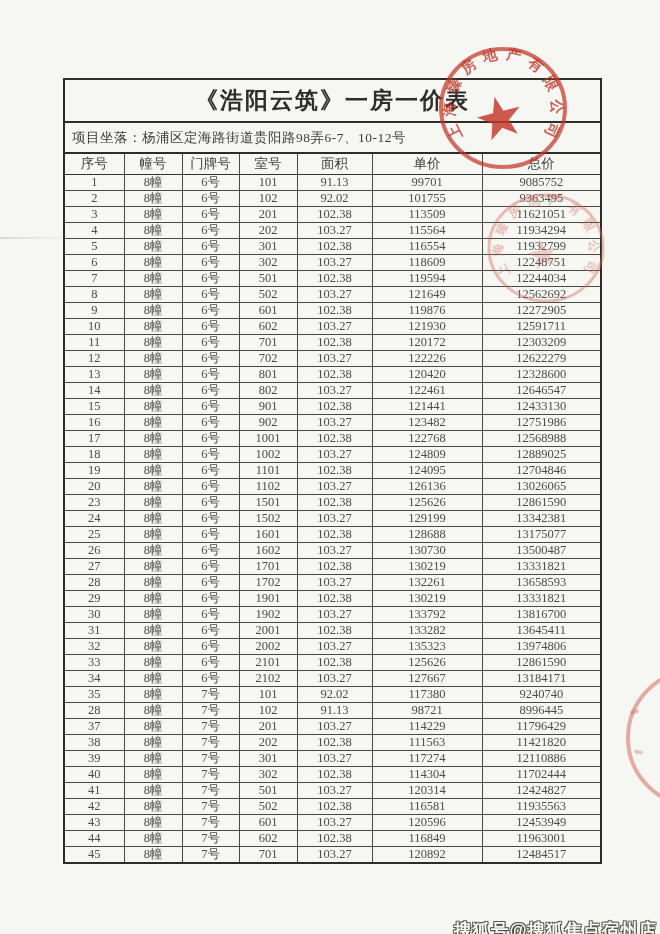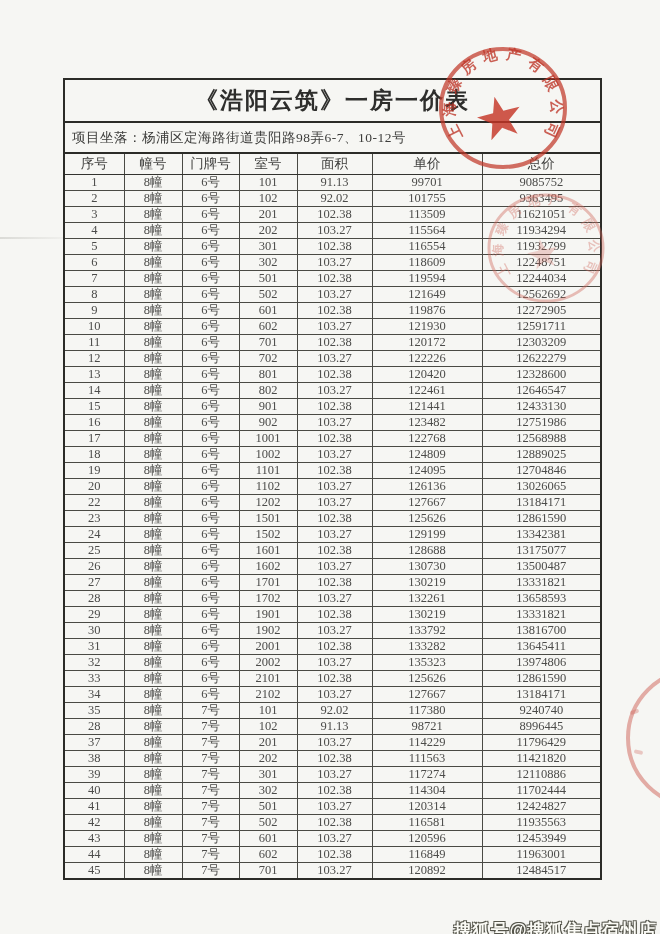--- a/index.html
+++ b/index.html
@@ -270,29 +270,20 @@
           <tr>
             <td>20</td>
             <td>8幢</td>
             <td>6号</td>
             <td>1102</td>
             <td>103.27</td>
             <td>126136</td>
             <td>13026065</td>
           </tr>
           <tr>
-            <td>22</td>
-            <td>8幢</td>
-            <td>6号</td>
-            <td>1202</td>
-            <td>103.27</td>
-            <td>127667</td>
-            <td>13184171</td>
-          </tr>
-          <tr>
             <td>23</td>
             <td>8幢</td>
             <td>6号</td>
             <td>1501</td>
             <td>102.38</td>
             <td>125626</td>
             <td>12861590</td>
           </tr>
           <tr>
             <td>24</td>

